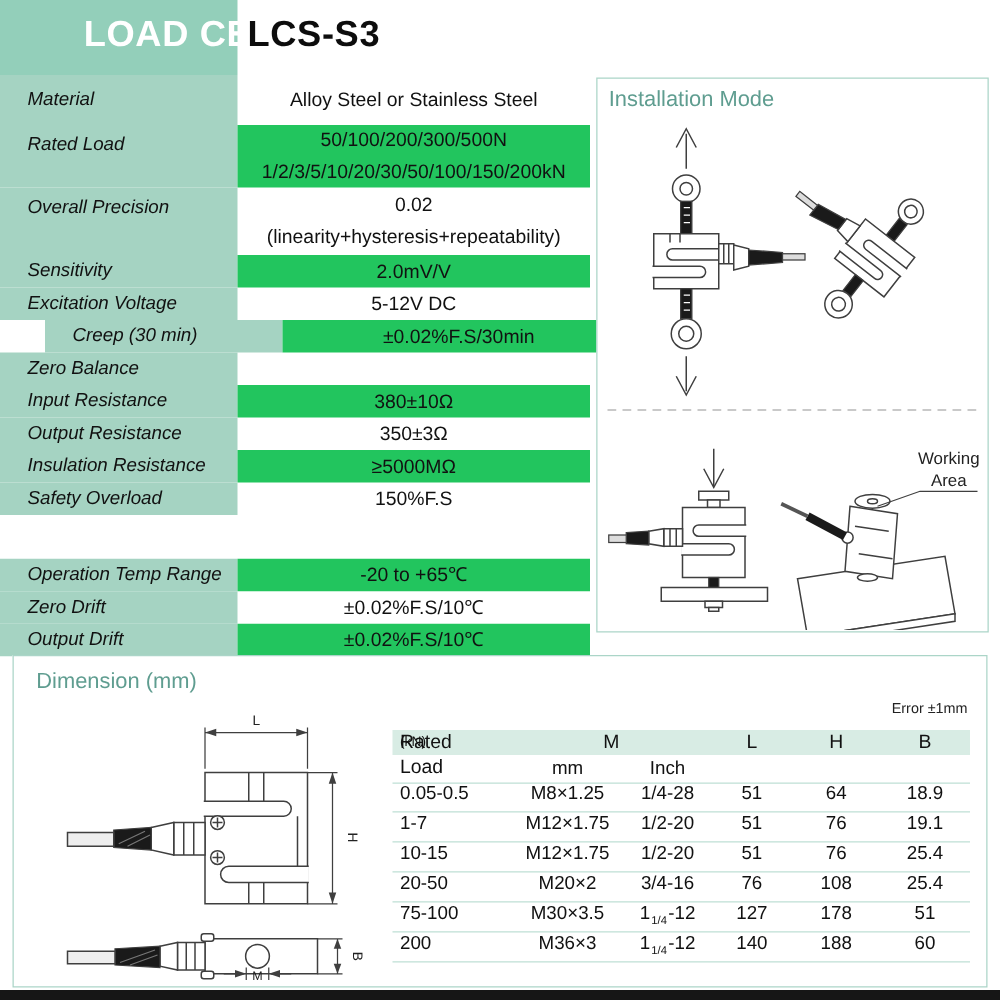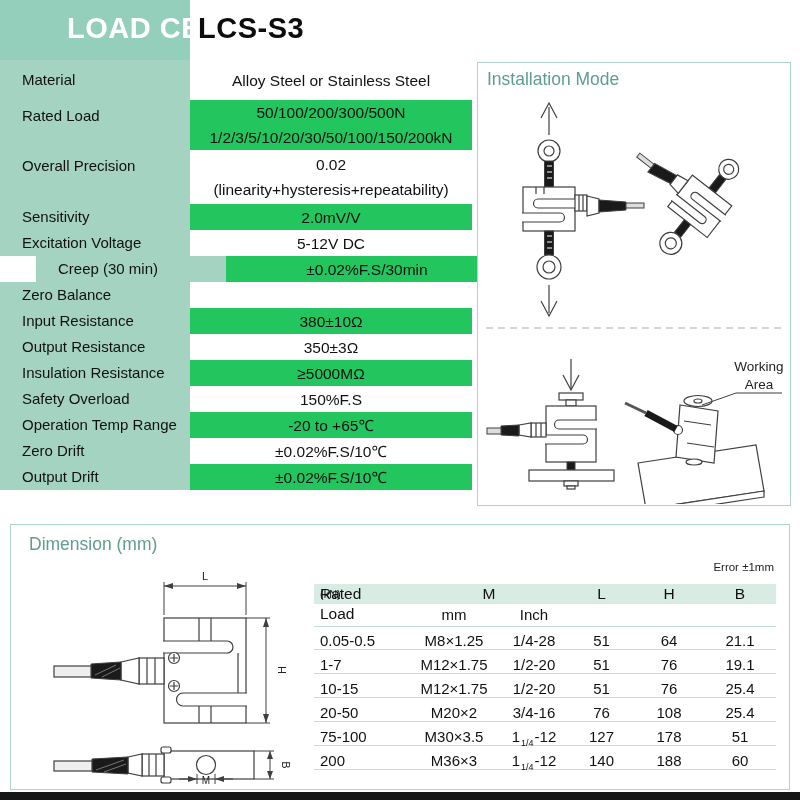--- a/index.html
+++ b/index.html
@@ -8,21 +8,21 @@
   
   .brand-block{position:absolute;left:0;top:0;width:190px;height:60px;background:#93CFBA;}
   .brand{position:absolute;left:27px;top:12px;font-size:29px;font-weight:bold;color:#fff;letter-spacing:.5px;margin-left:40px;}
   .model{position:absolute;left:198px;top:12px;font-size:29px;font-weight:bold;color:#0d0d0d;letter-spacing:.5px;}
   
   .spec{position:absolute;left:0;top:60px;width:472px;}
   .srow{display:flex;width:472px;}
   .spec-label{width:190px;box-sizing:border-box;background:#A5D3C2;padding:0 4px 0 22px;
               font-size:15px;display:flex;align-items:center;}
   .srow.multi .spec-label{align-items:flex-start;padding-top:3px;}
-  .spec-label span{line-height:26px;}
+  .spec-label span{line-height:26px;font-style:italic;}
   .spec-value{flex:1;display:flex;flex-direction:column;justify-content:center;align-items:center;
               font-size:15.5px;text-align:center;}
   .spec-value.shaded{background:#22c55e;}
   .vline{line-height:25px;white-space:nowrap;}
   
   .install{position:absolute;left:477px;top:62px;width:314px;height:444px;
            border:1.5px solid #ABD5C8;box-sizing:border-box;background:#fff;}
   .panel-title{position:absolute;left:9px;top:6px;font-size:17.5px;color:#5F9D90;}
   .install svg{position:absolute;left:0;top:0;}
   
@@ -39,21 +39,21 @@
   .kn{font-size:11px;}
   .h-m{left:95px;width:160px;text-align:center;}
   .h-l{left:255px;width:65px;text-align:center;}
   .h-h{left:320px;width:70px;text-align:center;}
   .h-b{left:390px;width:72px;text-align:center;}
   .dsub{position:absolute;top:43px;left:0;width:462px;height:22px;border-bottom:1.5px solid #BFDFD5;font-size:15px;}
   .dsub span{position:absolute;line-height:22px;text-align:center;}
   .h-mm{left:95px;width:90px;}
   .h-inch{left:185px;width:70px;}
   .drows{position:absolute;top:65px;left:0;width:462px;}
-  .drow{display:flex;height:23px;align-items:flex-end;border-bottom:1.5px solid #BFDFD5;font-size:15px;}
+  .drow{display:flex;height:23px;align-items:flex-start;border-bottom:1.5px solid #BFDFD5;font-size:15px;}
   .c1{width:95px;box-sizing:border-box;padding-left:6px;}
   .c2{width:90px;text-align:center;}
   .c3{width:70px;text-align:center;}
   .c4{width:65px;text-align:center;}
   .c5{width:70px;text-align:center;}
   .c6{width:72px;text-align:center;}
   .frac{font-size:9px;line-height:1;position:relative;top:4px;margin:0 1px;}
   
   .bbar{position:absolute;left:0;top:792px;width:800px;height:8px;background:#161616;}
   
@@ -154,21 +154,21 @@
         </div>
       </div>
       <div class="srow" style="height: 26px;">
         <div class="spec-label">
           <span>Safety Overload</span>
         </div>
         <div class="spec-value">
           <div class="vline">150%F.S</div>
         </div>
       </div>
-      <div class="srow" style="height: 26px;">
+      <div class="srow" style="height: 26px; margin-top: 35px;">
         <div class="spec-label">
           <span>Operation Temp Range</span>
         </div>
         <div class="spec-value shaded">
           <div class="vline">-20 to +65℃</div>
         </div>
       </div>
       <div class="srow" style="height: 26px;">
         <div class="spec-label">
           <span>Zero Drift</span>
@@ -338,21 +338,21 @@
         <span class="h-mm">mm</span>
         <span class="h-inch">Inch</span>
       </div>
       <div class="drows">
           <div class="drow">
             <div class="c1">0.05-0.5</div>
             <div class="c2">M8×1.25</div>
             <div class="c3">1/4-28</div>
             <div class="c4">51</div>
             <div class="c5">64</div>
-            <div class="c6">21.1</div>
+            <div class="c6">18.9</div>
           </div>
           <div class="drow">
             <div class="c1">1-7</div>
             <div class="c2">M12×1.75</div>
             <div class="c3">1/2-20</div>
             <div class="c4">51</div>
             <div class="c5">76</div>
             <div class="c6">19.1</div>
           </div>
           <div class="drow">

